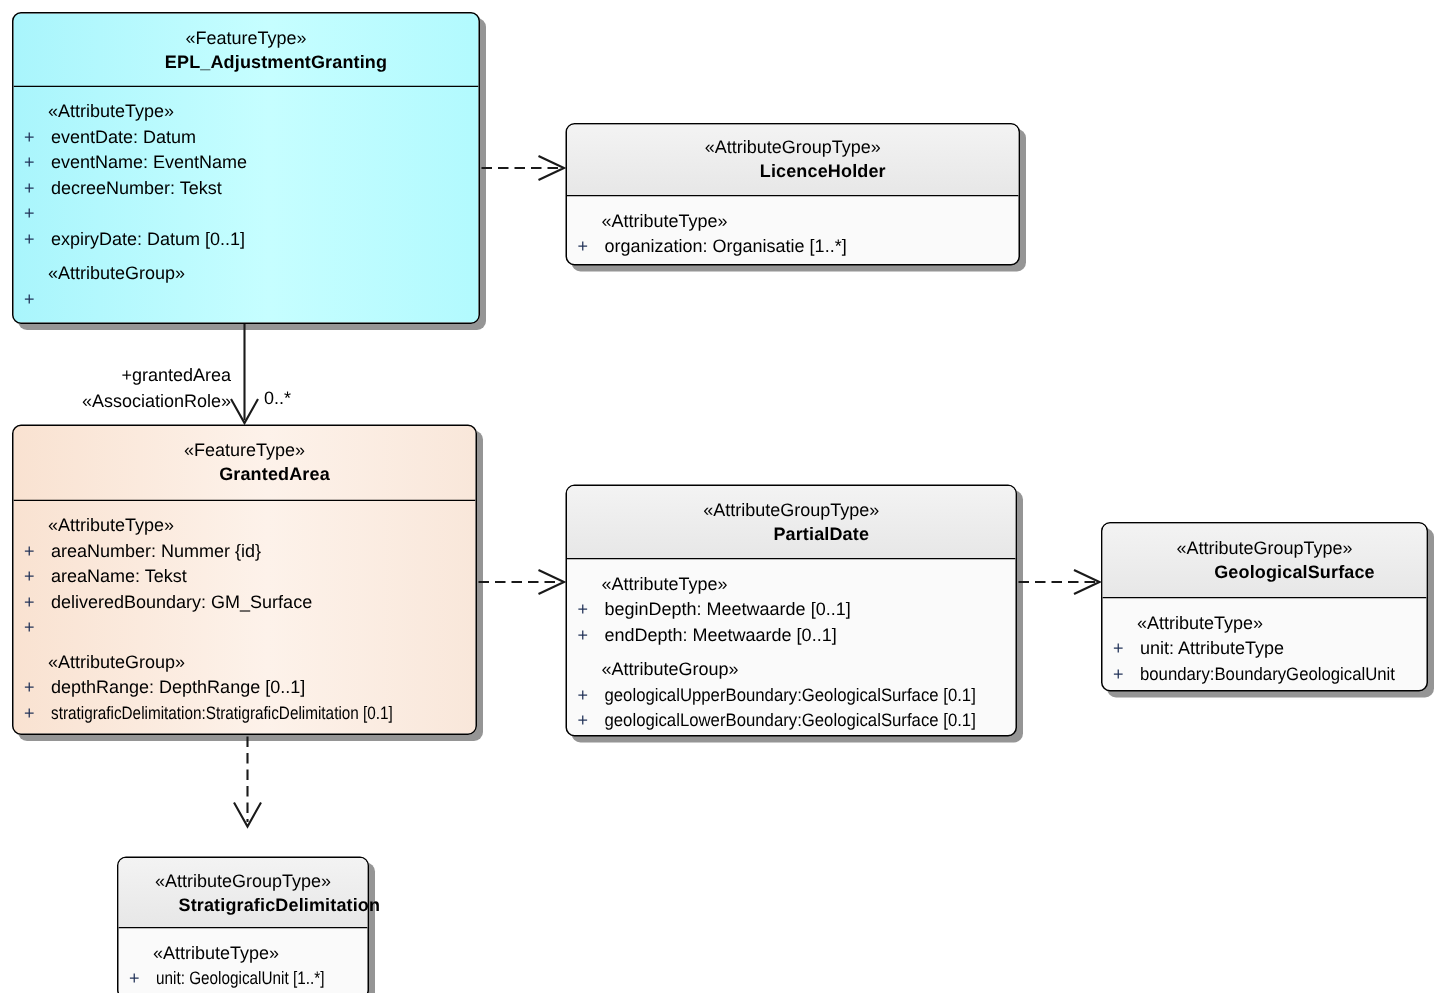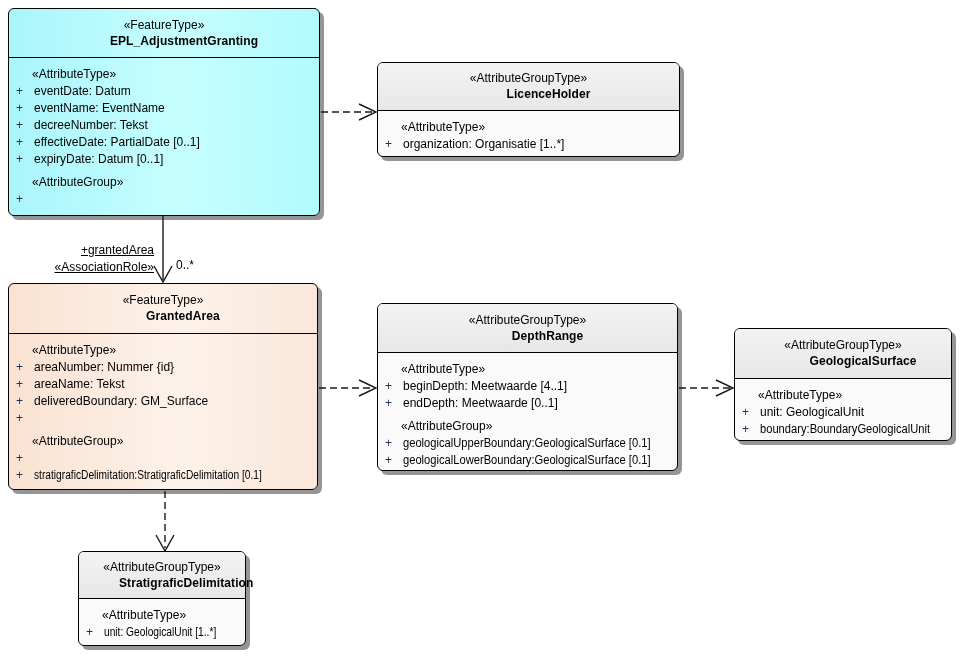--- a/index.html
+++ b/index.html
@@ -23,24 +23,24 @@
   .bd{padding-top:8px;}
   .sec{padding-left:23px;height:17px;line-height:17px;}
   .gap{margin-top:6px;}
   .attr{display:flex;height:17px;line-height:17px;white-space:nowrap;}
   .plus{width:25px;padding-left:7px;box-sizing:border-box;flex:none;color:#1f3056;}
   .atext{display:inline-block;}
   .squeeze{transform:scaleX(0.85);transform-origin:left center;}
   .squeeze2{transform:scaleX(0.93);transform-origin:left center;}
   .cyan{background:linear-gradient(90deg,#a9f5fc 0%,#c6feff 55%,#b2fafe 100%);}
   .peach{background:linear-gradient(90deg,#f9e2d1 0%,#fdf2ea 55%,#f9e7da 100%);}
-  .gray{background:#fafafa;}
+  .gray{background:#fafafa;margin-top:20px;}
   .gray .hdr{background:linear-gradient(180deg,#f3f3f3 0%,#e7e7e7 100%);}
   .lbl{position:absolute;white-space:nowrap;z-index:1;line-height:15px;}
-  .lbl.r{text-decoration:underline;}
+  .lbl.r{}
   svg.conn{position:absolute;left:0;top:0;z-index:3;pointer-events:none;}
 </style>
 </head>
 <body>
 
 <div class="canvas">
 
   <div class="box cyan" style="left:8px;top:8px;width:312px;height:208px;">
     <div class="hdr" style="height:49px;">
       <div class="stereo">«FeatureType»</div>
@@ -55,21 +55,20 @@
       <div class="attr">
           <span class="plus">+</span>
           <span class="atext">eventName: EventName</span>
         </div>
       <div class="attr">
           <span class="plus">+</span>
           <span class="atext">decreeNumber: Tekst</span>
         </div>
       <div class="attr">
           <span class="plus">+</span>
-          <span class="atext">effectiveDate: PartialDate [0..1]</span>
         </div>
       <div class="attr">
           <span class="plus">+</span>
           <span class="atext">expiryDate: Datum [0..1]</span>
         </div>
       <div class="sec gap">«AttributeGroup»</div>
       <div class="attr">
           <span class="plus">+</span>
         </div>
     </div>
@@ -107,38 +106,39 @@
       <div class="attr">
           <span class="plus">+</span>
           <span class="atext">deliveredBoundary: GM_Surface</span>
         </div>
       <div class="attr">
           <span class="plus">+</span>
         </div>
       <div class="sec gap">«AttributeGroup»</div>
       <div class="attr">
           <span class="plus">+</span>
+          <span class="atext">depthRange: DepthRange [0..1]</span>
         </div>
       <div class="attr">
           <span class="plus">+</span>
           <span class="atext squeeze">stratigraficDelimitation:StratigraficDelimitation [0.1]</span>
         </div>
     </div>
   </div>
 
   <div class="box gray" style="left:377px;top:303px;width:301px;height:168px;">
     <div class="hdr" style="height:49px;">
       <div class="stereo">«AttributeGroupType»</div>
-      <div class="cname">DepthRange</div>
-    </div>
-    <div class="bd">
-      <div class="sec">«AttributeType»</div>
-      <div class="attr">
-          <span class="plus">+</span>
-          <span class="atext">beginDepth: Meetwaarde [4..1]</span>
+      <div class="cname">PartialDate</div>
+    </div>
+    <div class="bd">
+      <div class="sec">«AttributeType»</div>
+      <div class="attr">
+          <span class="plus">+</span>
+          <span class="atext">beginDepth: Meetwaarde [0..1]</span>
         </div>
       <div class="attr">
           <span class="plus">+</span>
           <span class="atext">endDepth: Meetwaarde [0..1]</span>
         </div>
       <div class="sec gap">«AttributeGroup»</div>
       <div class="attr">
           <span class="plus">+</span>
           <span class="atext squeeze2">geologicalUpperBoundary:GeologicalSurface [0.1]</span>
         </div>
@@ -151,21 +151,21 @@
 
   <div class="box gray" style="left:734px;top:328px;width:218px;height:113px;">
     <div class="hdr" style="height:50px;">
       <div class="stereo">«AttributeGroupType»</div>
       <div class="cname">GeologicalSurface</div>
     </div>
     <div class="bd">
       <div class="sec">«AttributeType»</div>
       <div class="attr">
           <span class="plus">+</span>
-          <span class="atext">unit: GeologicalUnit</span>
+          <span class="atext">unit: AttributeType</span>
         </div>
       <div class="attr">
           <span class="plus">+</span>
           <span class="atext squeeze2">boundary:BoundaryGeologicalUnit</span>
         </div>
     </div>
   </div>
 
   <div class="box gray" style="left:78px;top:551px;width:168px;height:95px;">
     <div class="hdr" style="height:47px;">

